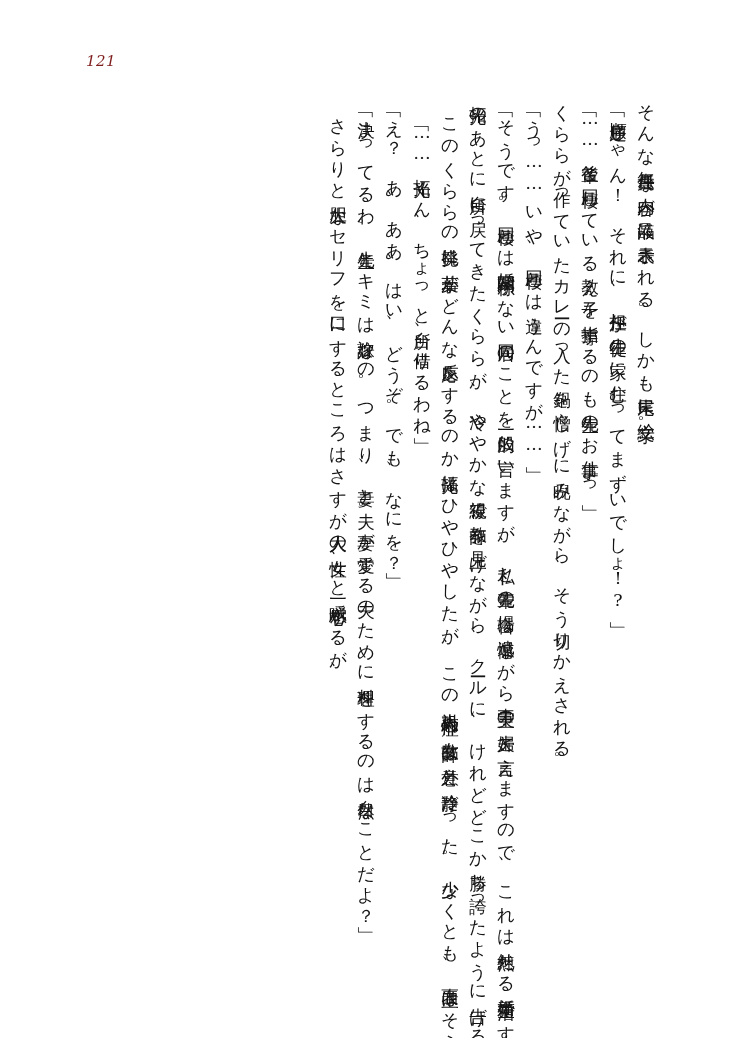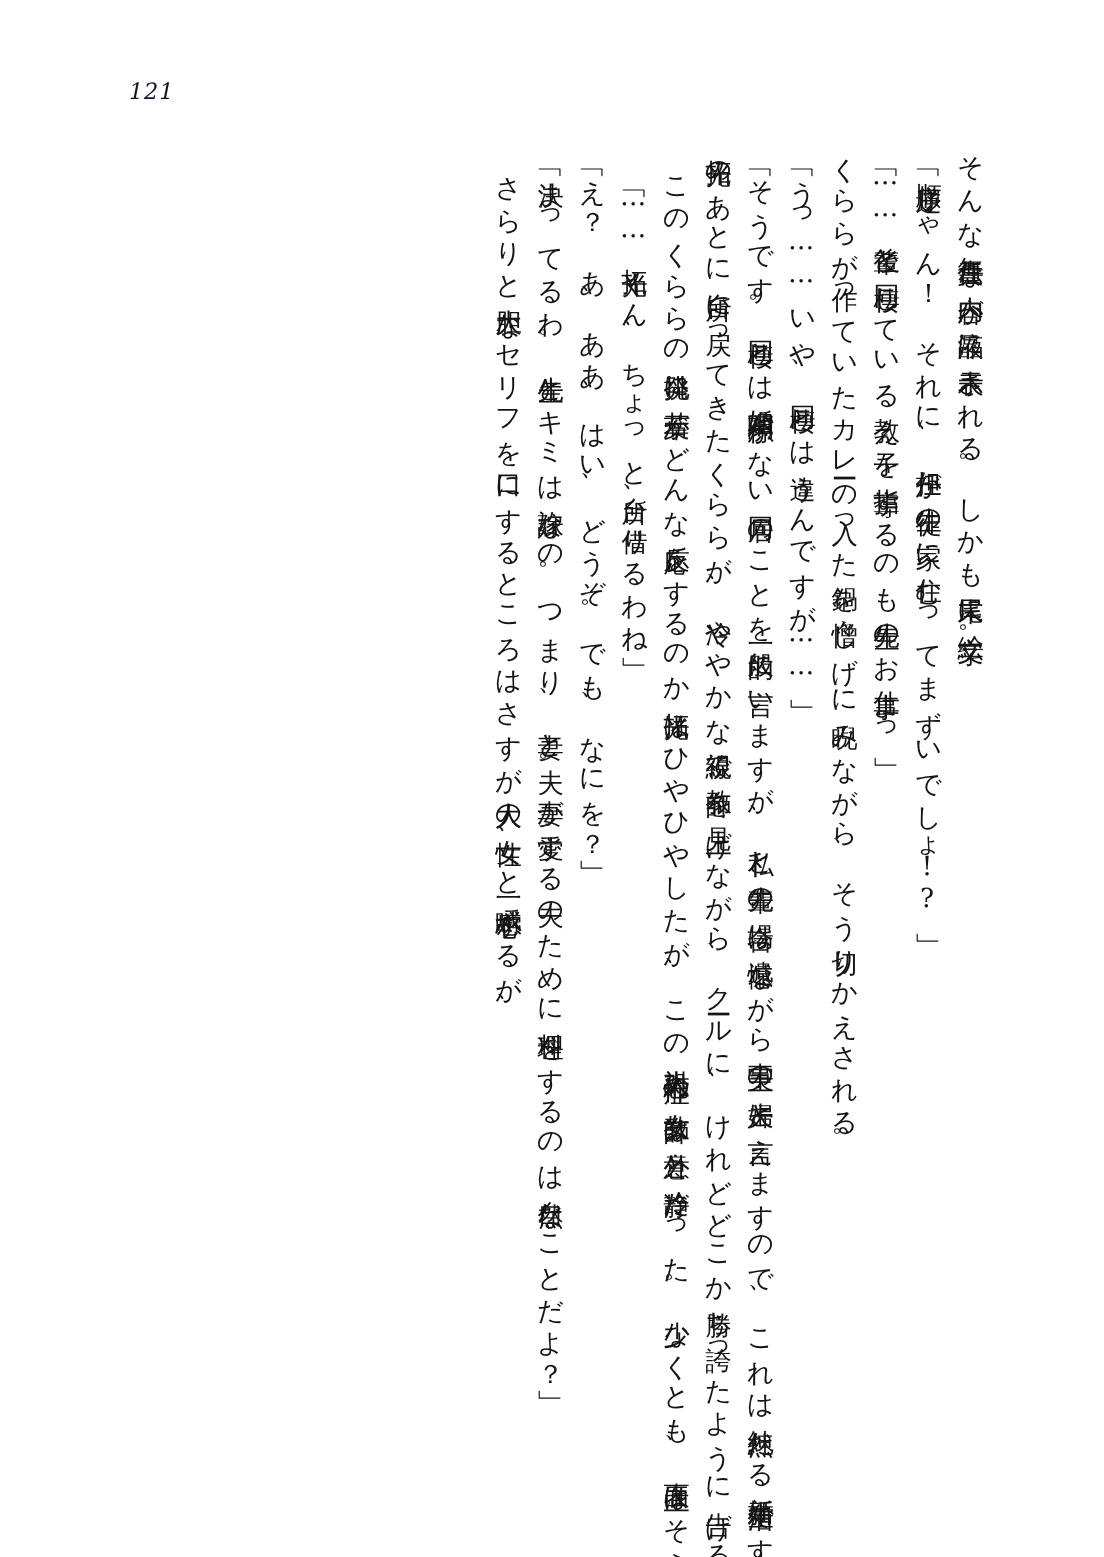--- a/index.html
+++ b/index.html
@@ -24,21 +24,21 @@
   }
 
   
   .page-number {
     position: absolute;
     left: 86px;
     top: 52px;
     font-size: 15px;
     font-style: italic;
     font-family: "DejaVu Serif", "Liberation Serif", serif;
-    color: #0f172a;
+    color: #7f1d1d;
     letter-spacing: 0.5px;
   }
 
   
   .text-body {
     position: absolute;
     top: 92px;
     left: 78px;
     width: 576px;
     height: 900px;

